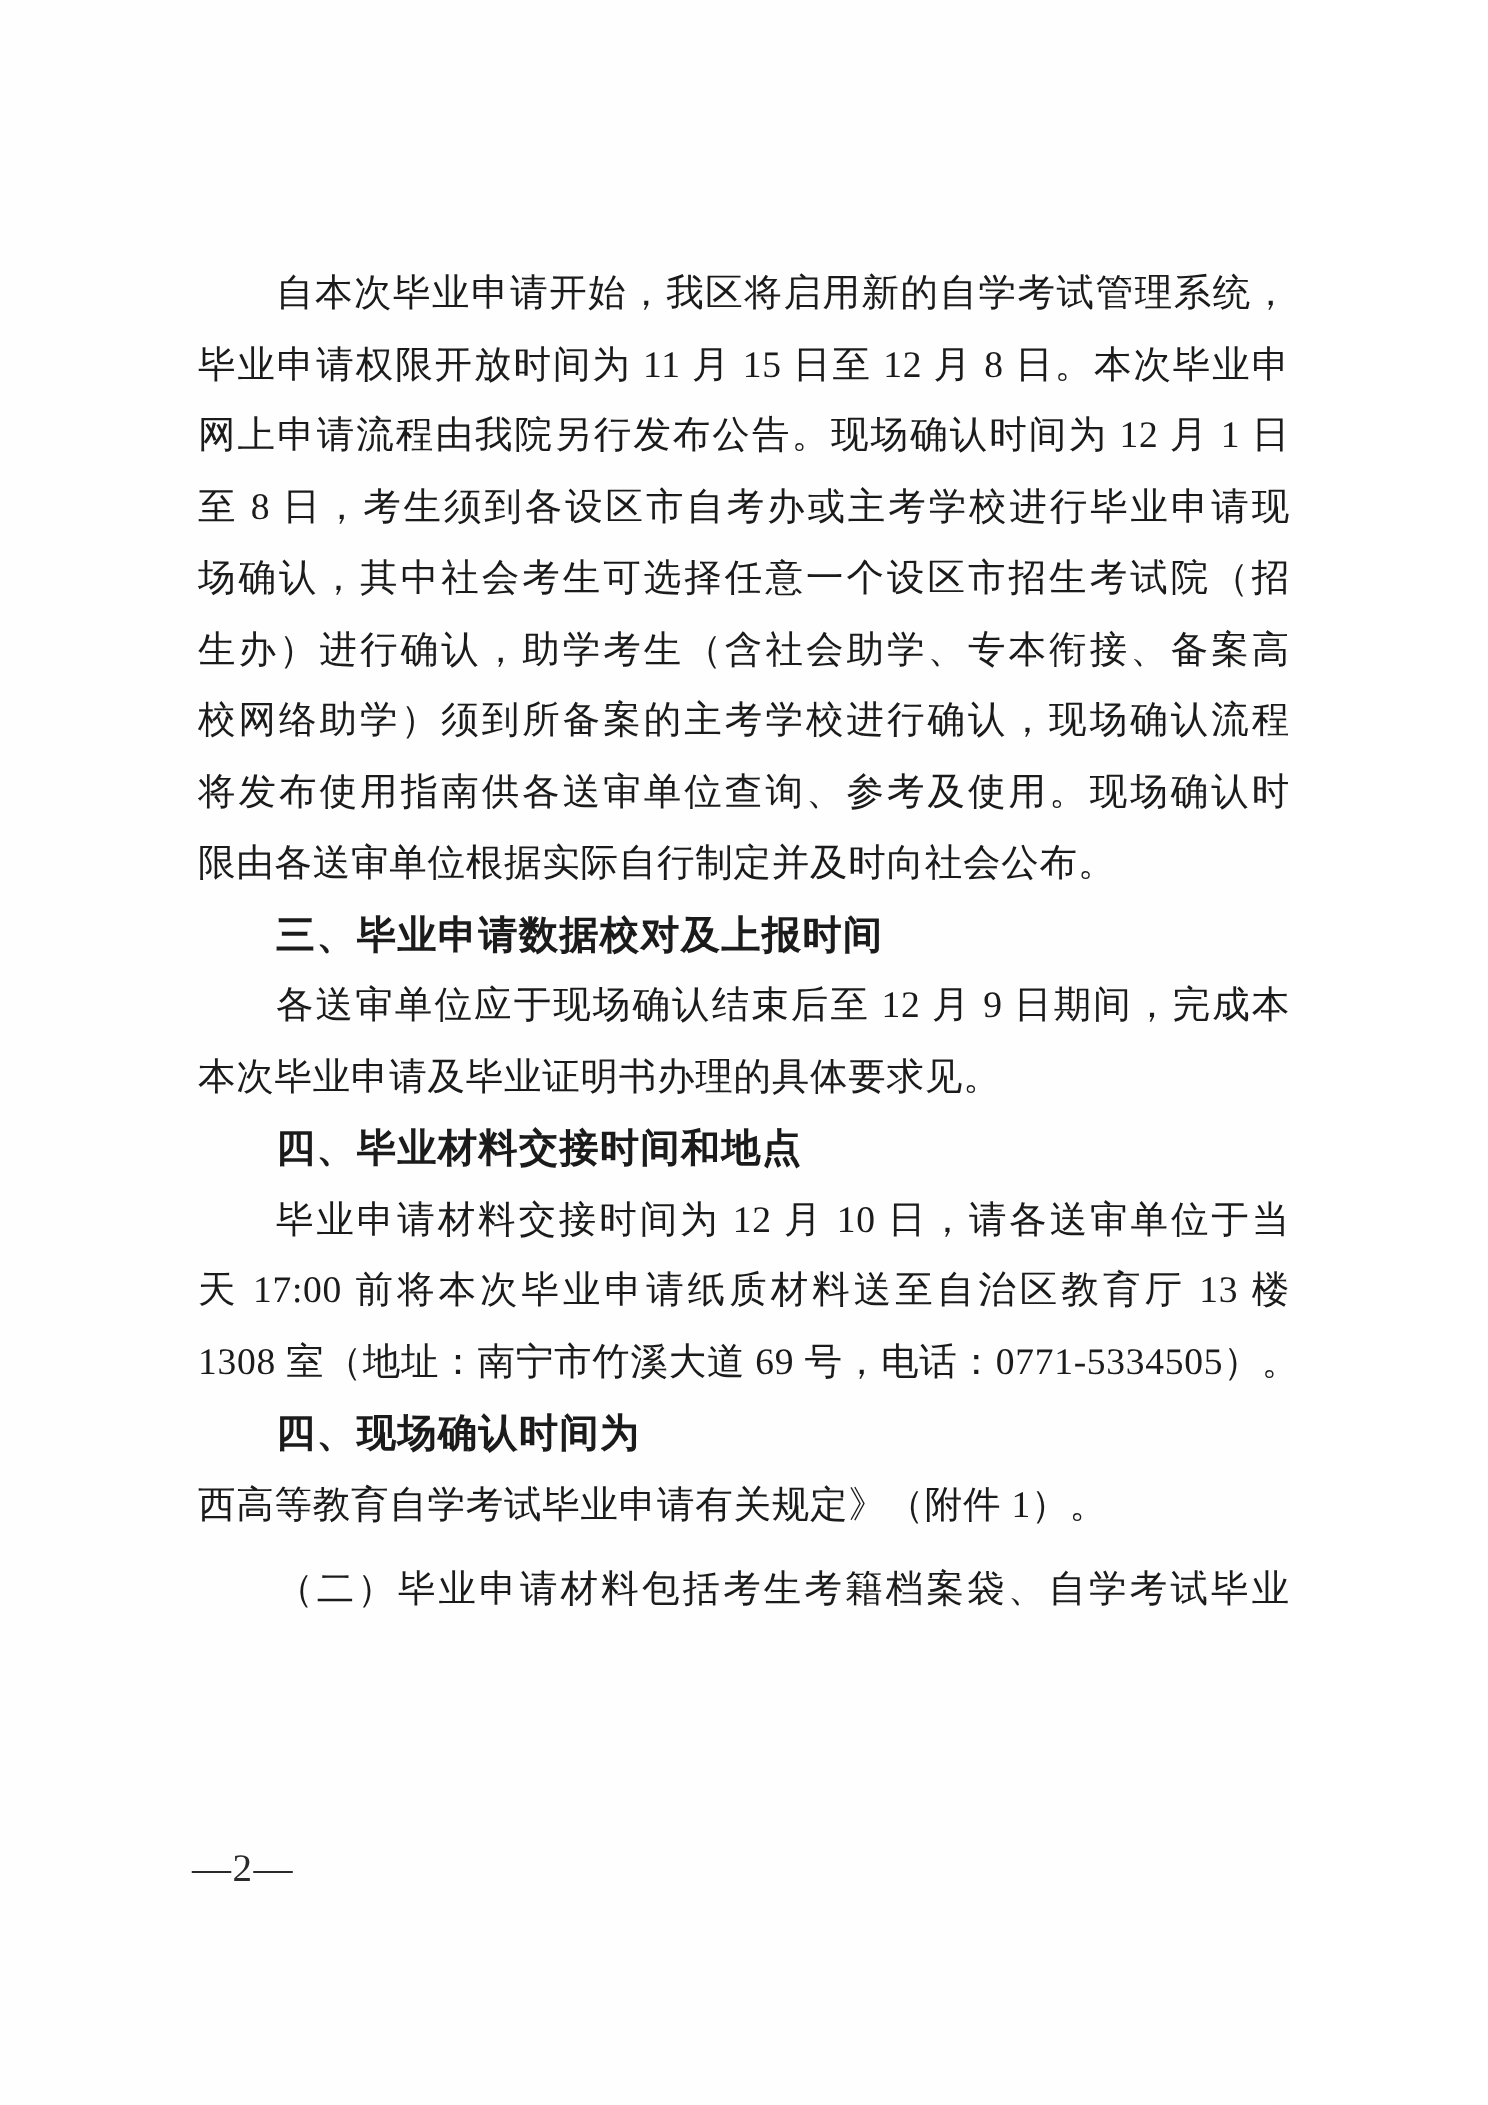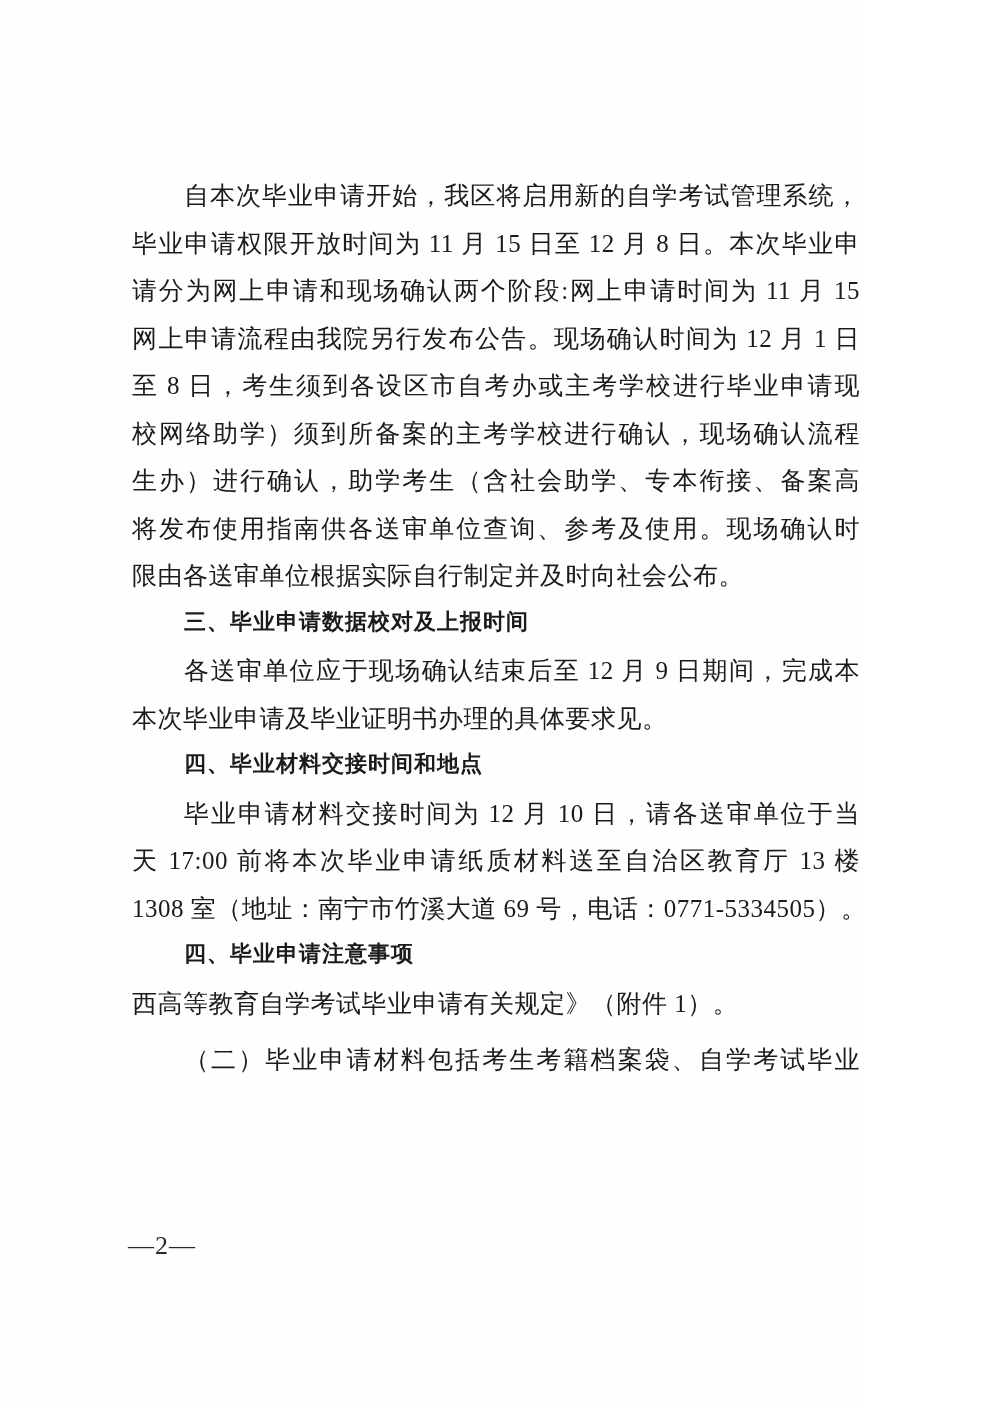--- a/index.html
+++ b/index.html
@@ -32,23 +32,23 @@
     white-space: nowrap;
   }
   .line.fill {
     text-align-last: justify;
     white-space: normal;
   }
   .line.indent {
     text-indent: 52px;
   }
   .line.heading {
-    font-family: Liberation Mono, monospace;
+    font-family: Liberation Serif, serif;
     font-weight: bold;
-    font-size: 22px;
+    font-size: 26px;
     letter-spacing: 1px;
   }
   .line.gap {
     margin-top: 9px;
   }
   .page-number {
     position: absolute;
     left: 128px;
     top: 1231px;
     font-size: 26px;
@@ -57,32 +57,32 @@
     font-family: "Liberation Serif", "DejaVu Serif", serif;
   }
 </style>
 </head>
 <body>
 
 <div class="page">
   <div class="content">
       <div class="line indent fill">自本次毕业申请开始，我区将启用新的自学考试管理系统，</div>
       <div class="line fill">毕业申请权限开放时间为 11 月 15 日至 12 月 8 日。本次毕业申</div>
-      <div class="line fill">请分为网上申请和现场确认两个阶段:网上申请时间为 11 月 15</div>
       <div class="line fill">网上申请流程由我院另行发布公告。现场确认时间为 12 月 1 日</div>
       <div class="line fill">至 8 日，考生须到各设区市自考办或主考学校进行毕业申请现</div>
+      <div class="line fill">场确认，其中社会考生可选择任意一个设区市招生考试院（招</div>
+      <div class="line fill">生办）进行确认，助学考生（含社会助学、专本衔接、备案高</div>
       <div class="line fill">校网络助学）须到所备案的主考学校进行确认，现场确认流程</div>
-      <div class="line fill">生办）进行确认，助学考生（含社会助学、专本衔接、备案高</div>
       <div class="line fill">将发布使用指南供各送审单位查询、参考及使用。现场确认时</div>
       <div class="line">限由各送审单位根据实际自行制定并及时向社会公布。</div>
       <div class="line heading indent">三、毕业申请数据校对及上报时间</div>
       <div class="line indent fill">各送审单位应于现场确认结束后至 12 月 9 日期间，完成本</div>
       <div class="line">本次毕业申请及毕业证明书办理的具体要求见。</div>
       <div class="line heading indent">四、毕业材料交接时间和地点</div>
       <div class="line indent fill">毕业申请材料交接时间为 12 月 10 日，请各送审单位于当</div>
       <div class="line fill">天 17:00 前将本次毕业申请纸质材料送至自治区教育厅 13 楼</div>
       <div class="line">1308 室（地址：南宁市竹溪大道 69 号，电话：0771-5334505）。</div>
-      <div class="line heading indent">四、毕业申请注意事项</div>
+      <div class="line heading indent">四、现场确认时间为</div>
       <div class="line">西高等教育自学考试毕业申请有关规定》（附件 1）。</div>
       <div class="line indent fill gap">（二）毕业申请材料包括考生考籍档案袋、自学考试毕业</div>
     </div>
   <div class="page-number">—2—</div>
 </div>
 
 </body></html>

